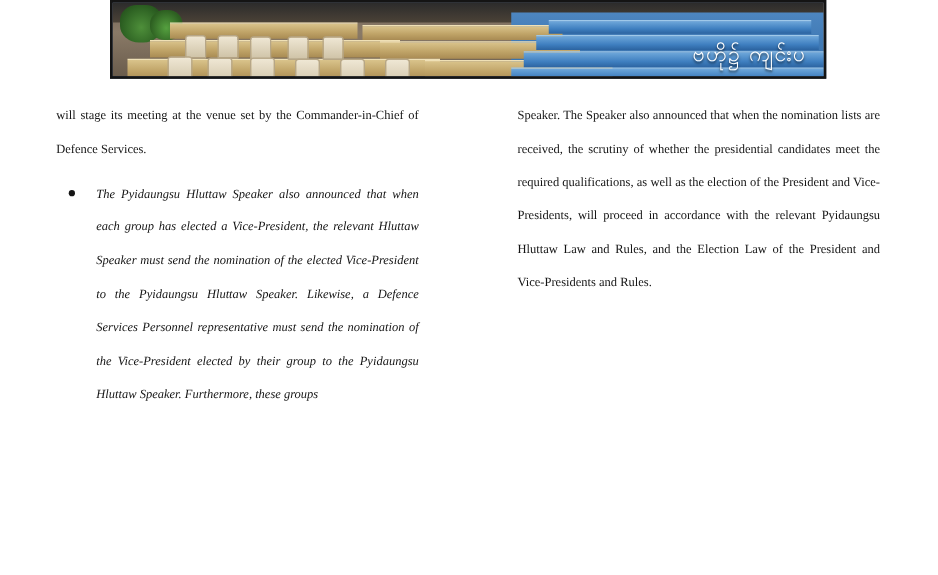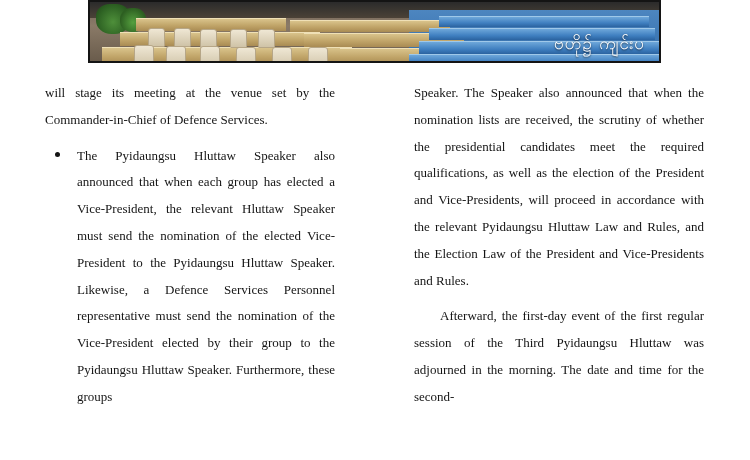--- a/index.html
+++ b/index.html
@@ -103,39 +103,40 @@
     font-family: "DejaVu Sans", sans-serif;
     text-shadow: 0 1px 2px rgba(0,0,0,0.7);
     white-space: nowrap;
   }
 
   
   .col {
     position: absolute;
     top: 80px;
     width: 290px;
-    font-size: 13px;
+    font-size: 10px;
     line-height: 26.8px;
     text-align: justify;
     text-justify: inter-word;
     color: #141414;
   }
   .col-left { left: 45px; }
   .col-right { left: 414px; }
 
   p.para {
     margin: 0 0 0 0;
   }
   p.indent {
     text-indent: 26px;
   }
   .bullet-item {
     position: relative;
     padding-left: 32px;
     margin-top: 9px;
+    font-style: italic;
   }
   .bullet-dot {
     position: absolute;
     left: 10px;
     top: 9px;
     width: 5px;
     height: 5px;
     background: #141414;
     border-radius: 50%;
   }
@@ -186,16 +187,15 @@
     <p class="para">will stage its meeting at the venue set by the Commander-in-Chief of Defence Services.</p>
     <div class="bullet-item">
       <span class="bullet-dot"></span>
       <span>The Pyidaungsu Hluttaw Speaker also announced that when each group has elected a Vice-President, the relevant Hluttaw Speaker must send the nomination of the elected Vice-President to the Pyidaungsu Hluttaw Speaker. Likewise, a Defence Services Personnel representative must send the nomination of the Vice-President elected by their group to the Pyidaungsu Hluttaw Speaker. Furthermore, these groups</span>
     </div>
   </div>
 
   <div class="col col-right">
     <p class="para">Speaker. The Speaker also announced that when the nomination lists are received, the scrutiny of whether the presidential candidates meet the required qualifications, as well as the election of the President and Vice-Presidents, will proceed in accordance with the relevant Pyidaungsu Hluttaw Law and Rules, and the Election Law of the President and Vice-Presidents and Rules.</p>
     <div class="gap"></div>
-    <p class="para indent">Afterward, the first-day event of the first regular session of the Third Pyidaungsu Hluttaw was adjourned in the morning. The date and time for the second-</p>
   </div>
 
 </div>
 
 </body></html>

